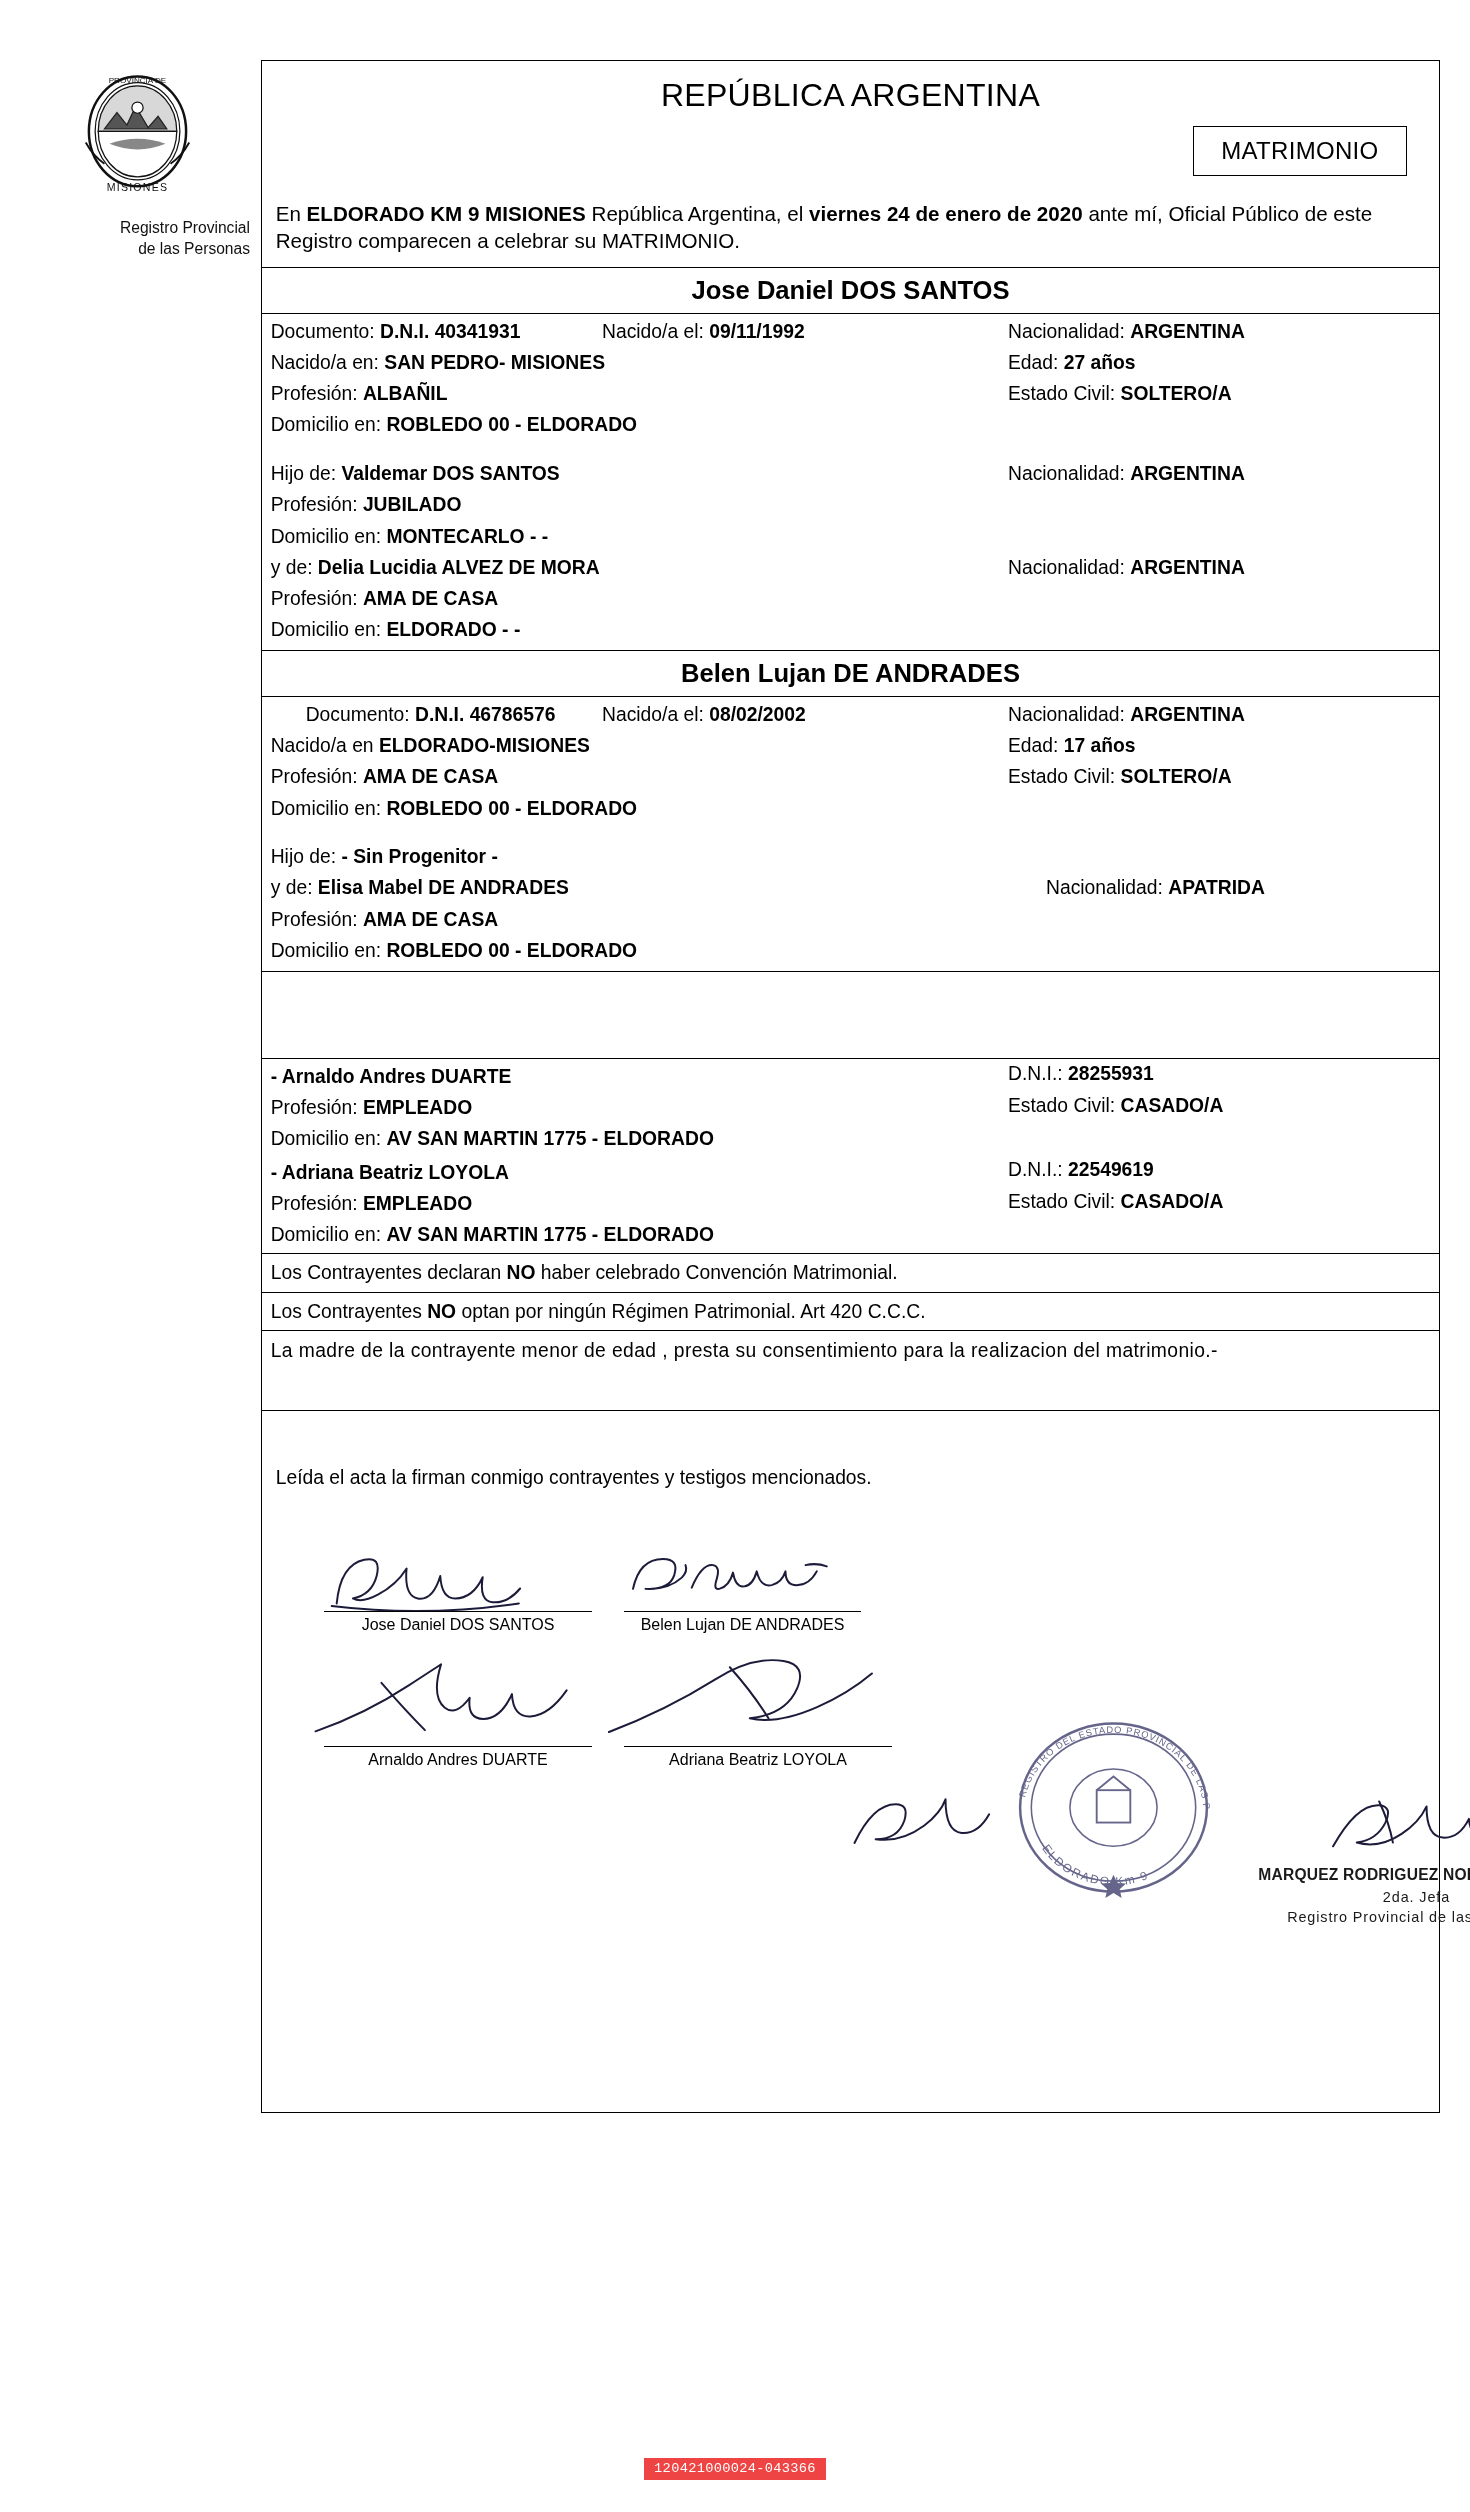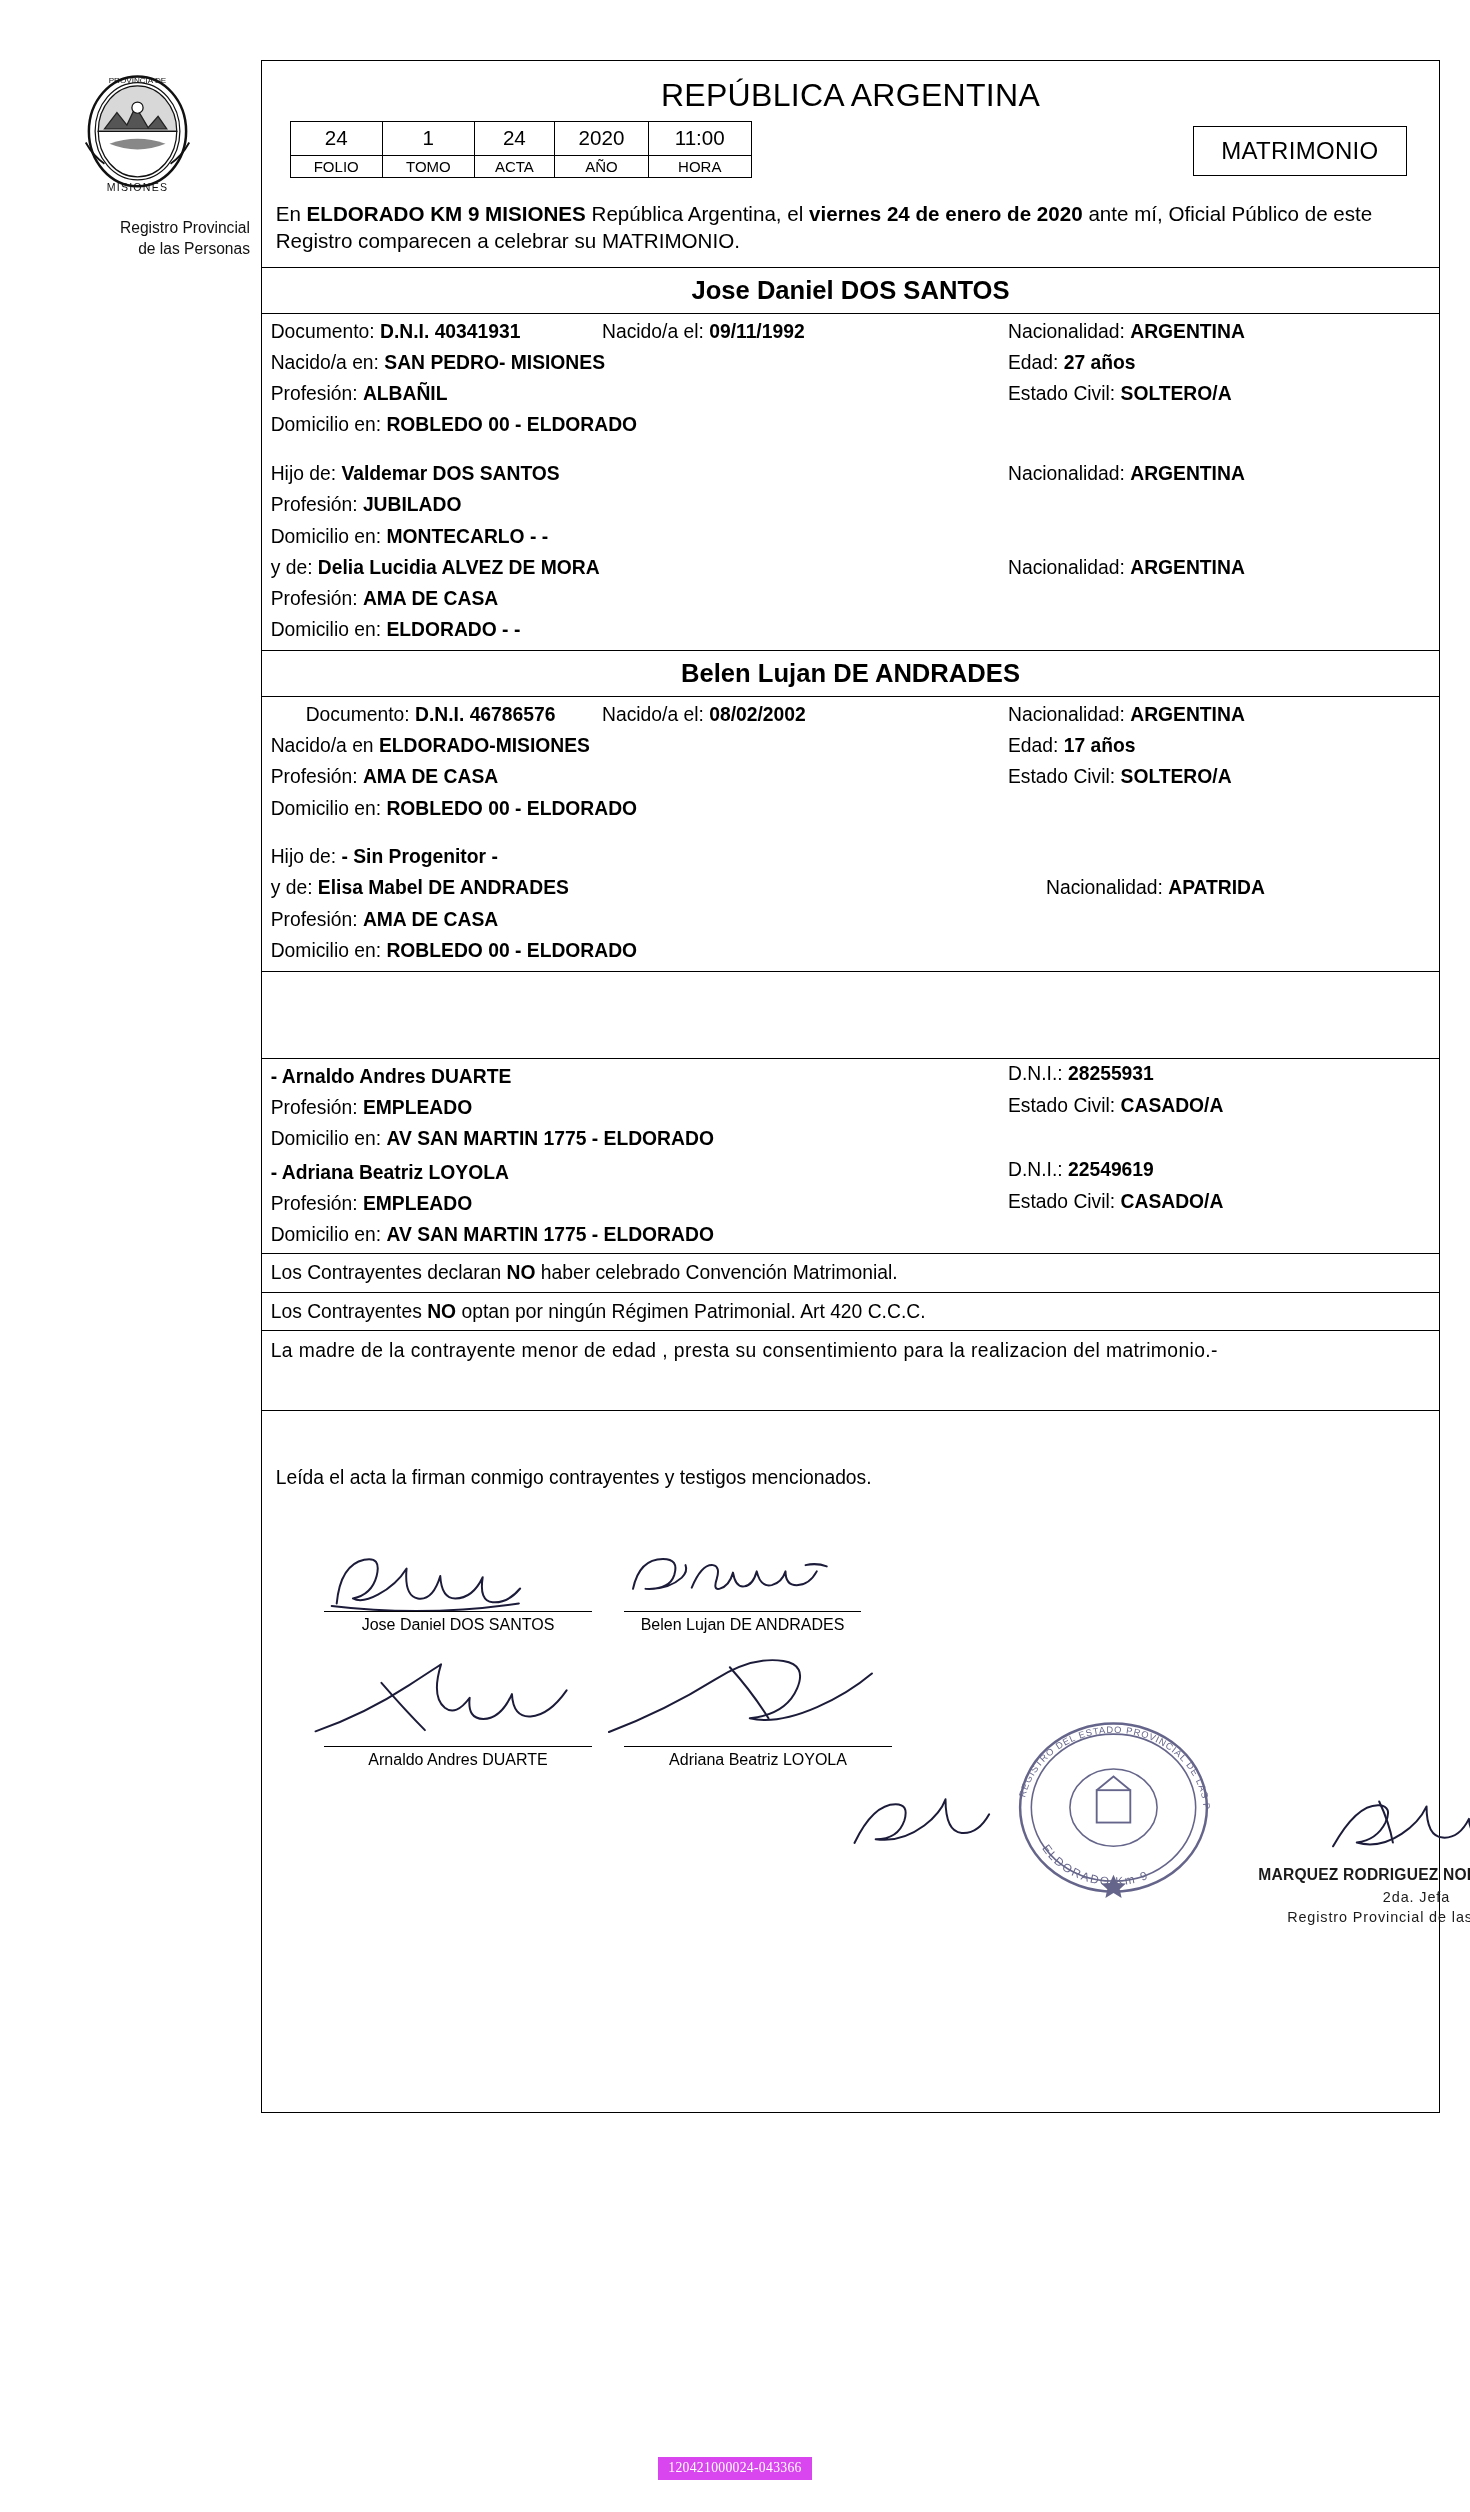--- a/index.html
+++ b/index.html
@@ -176,23 +176,23 @@
 
   
   .footer-code {
     position: absolute;
     left: 0; right: 0;
     bottom: 32px;
     text-align: center;
   }
   .footer-code .bar {
     display: inline-block;
-    background: #d946ef;
+    background: #ef4444;
     color: #ffffff;
-    font-family: Liberation Serif, serif;
+    font-family: Liberation Mono, monospace;
     font-size: 13.7px;
     letter-spacing: 0.3px;
     padding: 3.1px 10px 3.7px 10px;
   }
 </style>
 </head>
 <body>
 
 <div class="emblem-col">
   <div class="crest">
@@ -213,40 +213,20 @@
   <div class="emblem-caption">
     <div>Registro Provincial</div>
     <div>de las Personas</div>
   </div>
 </div>
 
 <div class="doc-frame">
 
   <div class="title-main">REPÚBLICA ARGENTINA</div>
 
-  <div class="folio-wrap">
-    <table class="folio">
-      <tbody>
-          <tr class="values">
-        <td>24</td>
-        <td>1</td>
-        <td>24</td>
-        <td>2020</td>
-        <td>11:00</td>
-      </tr>
-      <tr class="labels">
-        <td>FOLIO</td>
-        <td>TOMO</td>
-        <td>ACTA</td>
-        <td>AÑO</td>
-        <td>HORA</td>
-      </tr>
-    </tbody>
-      </table>
-  </div>
 
   <div class="matrimonio-box">MATRIMONIO</div>
 
   <div class="intro">
     <span>En </span><b>ELDORADO KM 9 MISIONES</b><span> República Argentina, el </span><b>viernes 24 de enero de 2020</b><span> ante mí, Oficial Público de este Registro comparecen a celebrar su MATRIMONIO.</span>
   </div>
 
   <div class="rule" style="top:206px;"></div>
   <div class="person-title" style="top:215px;">Jose Daniel DOS SANTOS</div>
   <div class="rule" style="top:252px;"></div>

